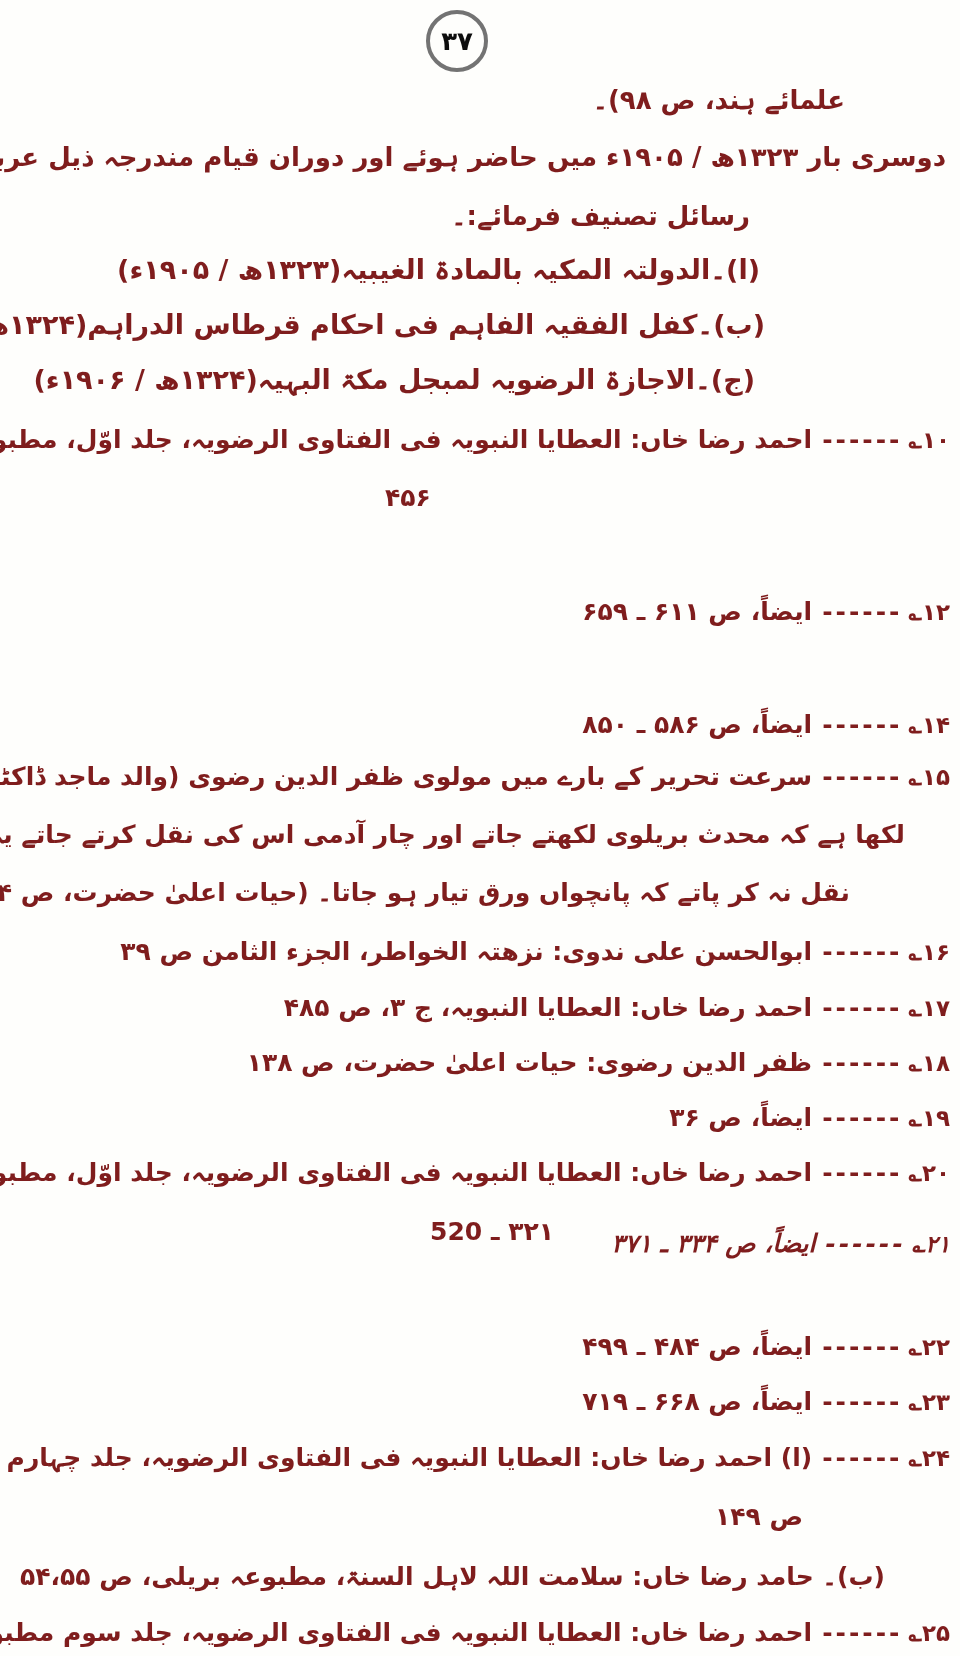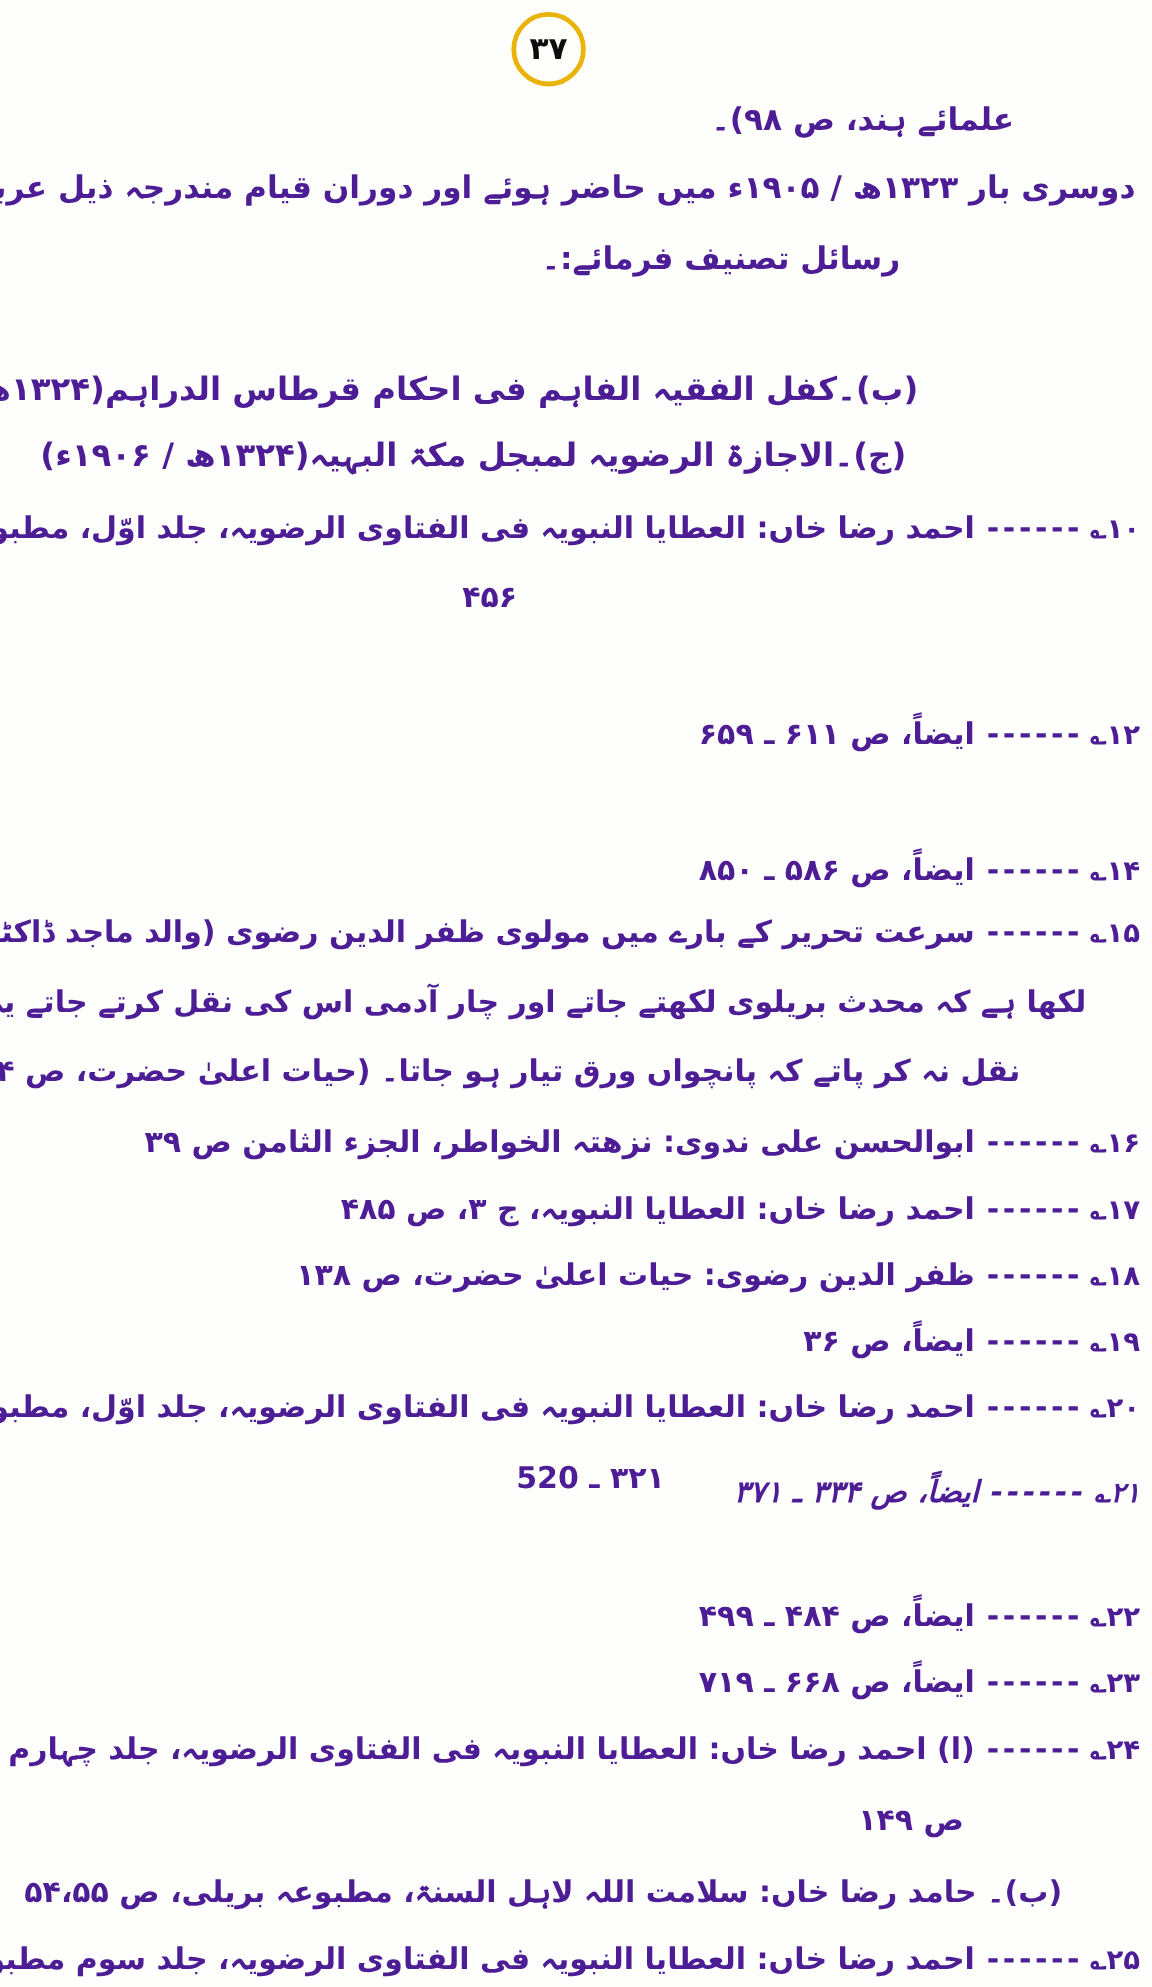--- a/index.html
+++ b/index.html
@@ -13,31 +13,31 @@
     overflow:hidden;
   }
   .line{
     position:absolute;
     white-space:nowrap;
     direction:rtl;
     unicode-bidi:embed;
     font-size:26px;
     font-weight:700;
     line-height:40px;
-    color:#4c1d95;
+    color:#7f1d1d;
   }
   .fn-line{font-size:25px;}
   .marker{display:inline-block;margin-left:4px;font-size:23px;}
   .dashes{display:inline-block;margin-left:10px;margin-right:2px;letter-spacing:3px;font-weight:700;}
   .works{font-size:27px;}
   .badge{
     position:absolute;
     left:426px;top:10px;
     width:54px;height:54px;
-    border:4px solid #eab308;
+    border:4px solid #737373;
     border-radius:50%;
     display:flex;align-items:center;justify-content:center;
     font-size:26px;font-weight:700;
   }
 </style>
 </head>
 <body>
 
 <div class="page">
 
@@ -48,20 +48,23 @@
   <div class="line" style="top:80px;right:115px;">
     <span>علمائے ہند، ص ۹۸)۔</span>
   </div>
   <div class="line" style="top:137px;right:14px;">
     <span>دوسری بار ۱۳۲۳ھ / ۱۹۰۵ء میں حاضر ہوئے اور دوران قیام مندرجہ ذیل عربی</span>
   </div>
   <div class="line" style="top:196px;right:210px;">
     <span>رسائل تصنیف فرمائے:۔</span>
   </div>
 
+  <div class="line works" style="top:250px;right:200px;">
+    <span>(ا)۔</span><span>الدولتہ المکیہ بالمادۃ الغیبیہ</span><span>(۱۳۲۳ھ / ۱۹۰۵ء)</span>
+  </div>
   <div class="line works" style="top:305px;right:195px;">
     <span>(ب)۔</span><span>کفل الفقیہ الفاہم فی احکام قرطاس الدراہم</span><span>(۱۳۲۴ھ / ۱۹۰۶ء)</span>
   </div>
   <div class="line works" style="top:360px;right:205px;">
     <span>(ج)۔</span><span>الاجازۃ الرضویہ لمبجل مکۃ البہیہ</span><span>(۱۳۲۴ھ / ۱۹۰۶ء)</span>
   </div>
 
   <div class="line fn-line" style="top:420px;right:10px;">
     <span class="marker">۱۰؎</span><span class="dashes">------</span><span>احمد رضا خاں: العطایا النبویہ فی الفتاوی الرضویہ، جلد اوّل، مطبوعہ لائل پور، ص</span>
   </div>

